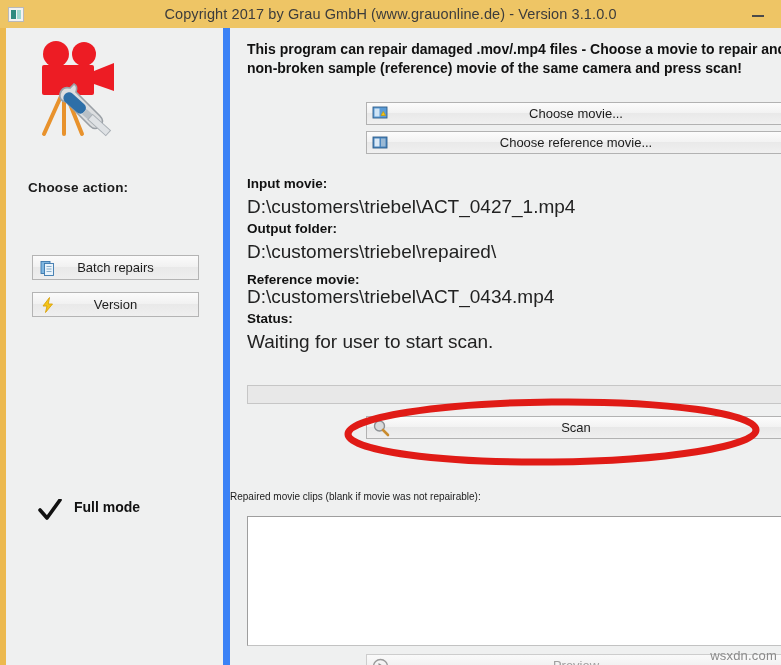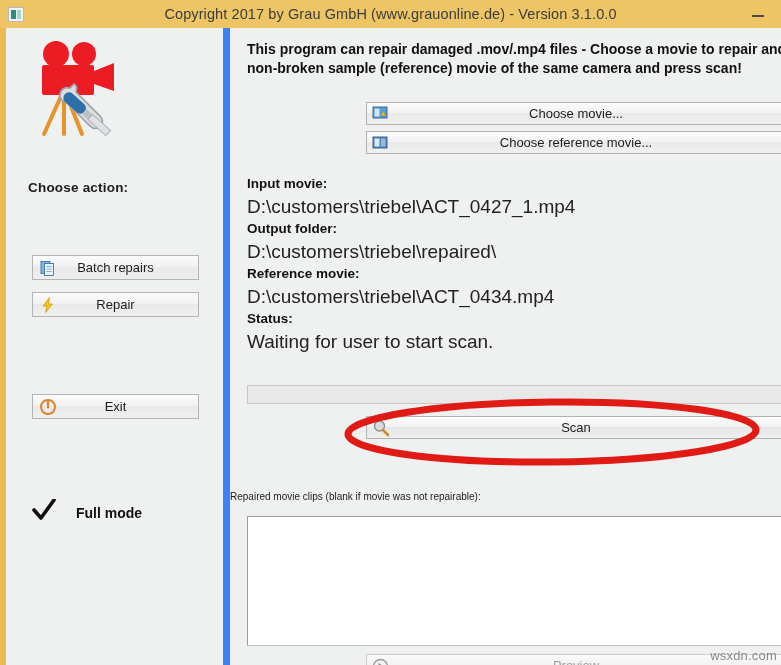--- a/index.html
+++ b/index.html
@@ -122,24 +122,24 @@
   }
   .side-btn .bicon {
     position: absolute;
     left: 6px;
     top: 3px;
     width: 18px;
     height: 18px;
   }
   .full-mode {
     position: absolute;
-    left: 26px; top: 471px;
-    display: flex;
-    align-items: flex-end;
-    gap: 20px;
+    left: 32px; top: 471px;
+    display: flex;
+    align-items: flex-start;
+    gap: 12px;
   }
   .check-mark {
     width: 24px; height: 22px;
   }
   .full-mode-label {
     font-size: 14px;
     font-weight: bold;
     color: #111;
   }
 
@@ -331,31 +331,24 @@
         <line x1="7.5" y1="10" x2="12.5" y2="10" stroke="#6f9cc0" stroke-width="0.8"></line>
         <line x1="7.5" y1="12.5" x2="12.5" y2="12.5" stroke="#6f9cc0" stroke-width="0.8"></line>
       </svg>
       <span>Batch repairs</span>
     </div>
 
     <div class="side-btn" style="top:264px">
       <svg class="bicon" viewBox="0 0 18 18">
         <path d="M10.5 1.5 L4 10 h4 l-1.5 6.5 L13.5 8 h-4.2 z" fill="#f5c518" stroke="#d8a20c" stroke-width="0.9"></path>
       </svg>
-      <span>Repair</span>
-    </div>
-
-
-    <div class="side-btn" style="top:366px">
-      <svg class="bicon" viewBox="0 0 18 18">
-        <circle cx="9" cy="9" r="7" fill="none" stroke="#e2822c" stroke-width="2"></circle>
-        <line x1="9" y1="3.5" x2="9" y2="9.5" stroke="#e2822c" stroke-width="2.2" stroke-linecap="round"></line>
-      </svg>
-      <span>Exit</span>
-    </div>
+      <span>Version</span>
+    </div>
+
+
 
     <div class="full-mode">
       <svg class="check-mark" viewBox="0 0 24 22">
         <path d="M2 11 L9 19 L22 1" fill="none" stroke="#111" stroke-width="3.6" stroke-linecap="round" stroke-linejoin="round"></path>
       </svg>
       <span class="full-mode-label">Full mode</span>
     </div>
   </div>
 
   <div class="main">
@@ -379,21 +372,21 @@
       </svg>
       <span>Choose reference movie...</span>
     </div>
 
     <div class="info-label" style="top:148px">Input movie:</div>
     <div class="info-value" style="top:168px">D:\customers\triebel\ACT_0427_1.mp4</div>
 
     <div class="info-label" style="top:193px">Output folder:</div>
     <div class="info-value" style="top:213px">D:\customers\triebel\repaired\</div>
 
-    <div class="info-label" style="top:238px">Reference movie:</div>
+    <div class="info-label" style="top:244px">Reference movie:</div>
     <div class="info-value" style="top:258px">D:\customers\triebel\ACT_0434.mp4</div>
 
     <div class="info-label" style="top:283px">Status:</div>
     <div class="info-value" style="top:303px">Waiting for user to start scan.</div>
 
     <div class="progressbar"></div>
 
     <div class="scan-btn">
       <svg class="bicon" viewBox="0 0 19 19">
         <circle cx="7.5" cy="7" r="5" fill="#d9dadb" stroke="#8c9094" stroke-width="1.4"></circle>

